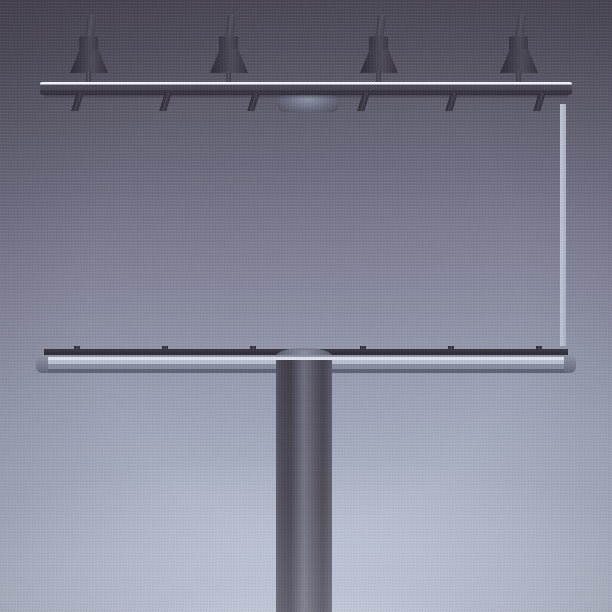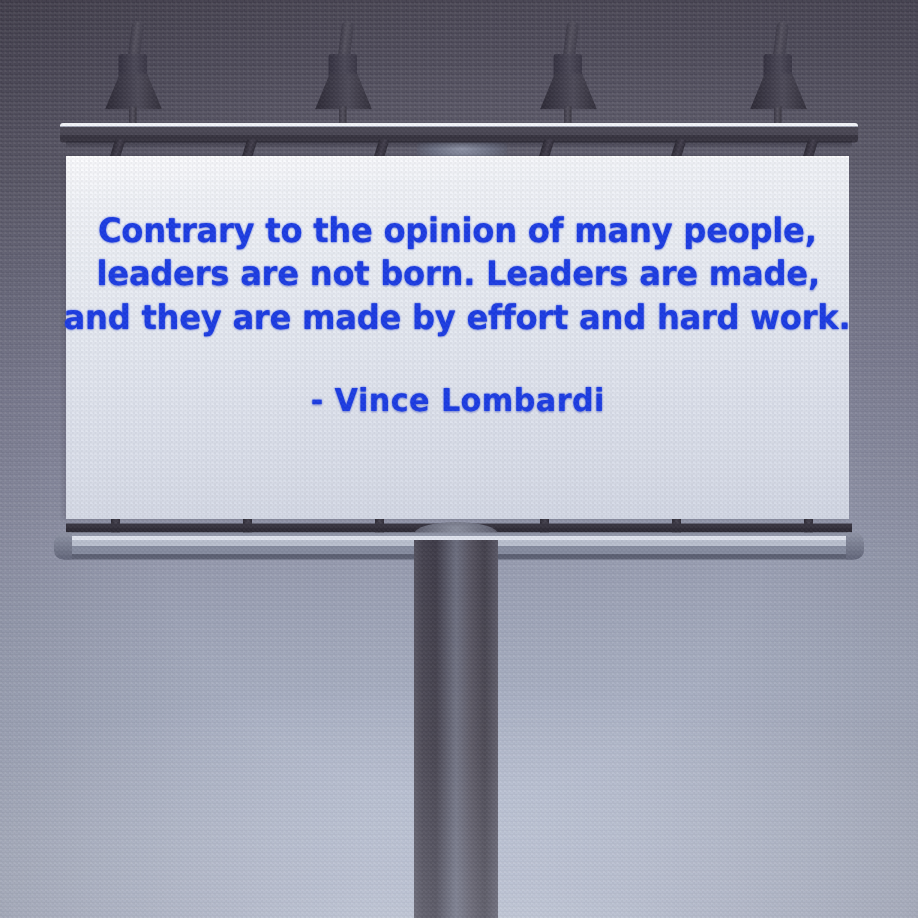--- a/index.html
+++ b/index.html
@@ -239,29 +239,20 @@
 
     <div class="brace" style="left:74px;"></div>
     <div class="brace" style="left:162px;"></div>
     <div class="brace" style="left:250px;"></div>
     <div class="brace" style="left:360px;"></div>
     <div class="brace" style="left:448px;"></div>
     <div class="brace" style="left:536px;"></div>
 
     <div class="panel-edge-r"></div>
 
-    <div class="panel">
-      <div class="panel-tex"></div>
-      <div class="copy">
-        <div class="qline">Contrary to the opinion of many people,</div>
-        <div class="qline">leaders are not born. Leaders are made,</div>
-        <div class="qline l3">and they are made by effort and hard work.</div>
-        <div class="attrib">- Vince Lombardi</div>
-      </div>
-    </div>
 
     <div class="bot-brace" style="left:74px;"></div>
     <div class="bot-brace" style="left:162px;"></div>
     <div class="bot-brace" style="left:250px;"></div>
     <div class="bot-brace" style="left:360px;"></div>
     <div class="bot-brace" style="left:448px;"></div>
     <div class="bot-brace" style="left:536px;"></div>
 
     <div class="bot-rail-dark"></div>
 

